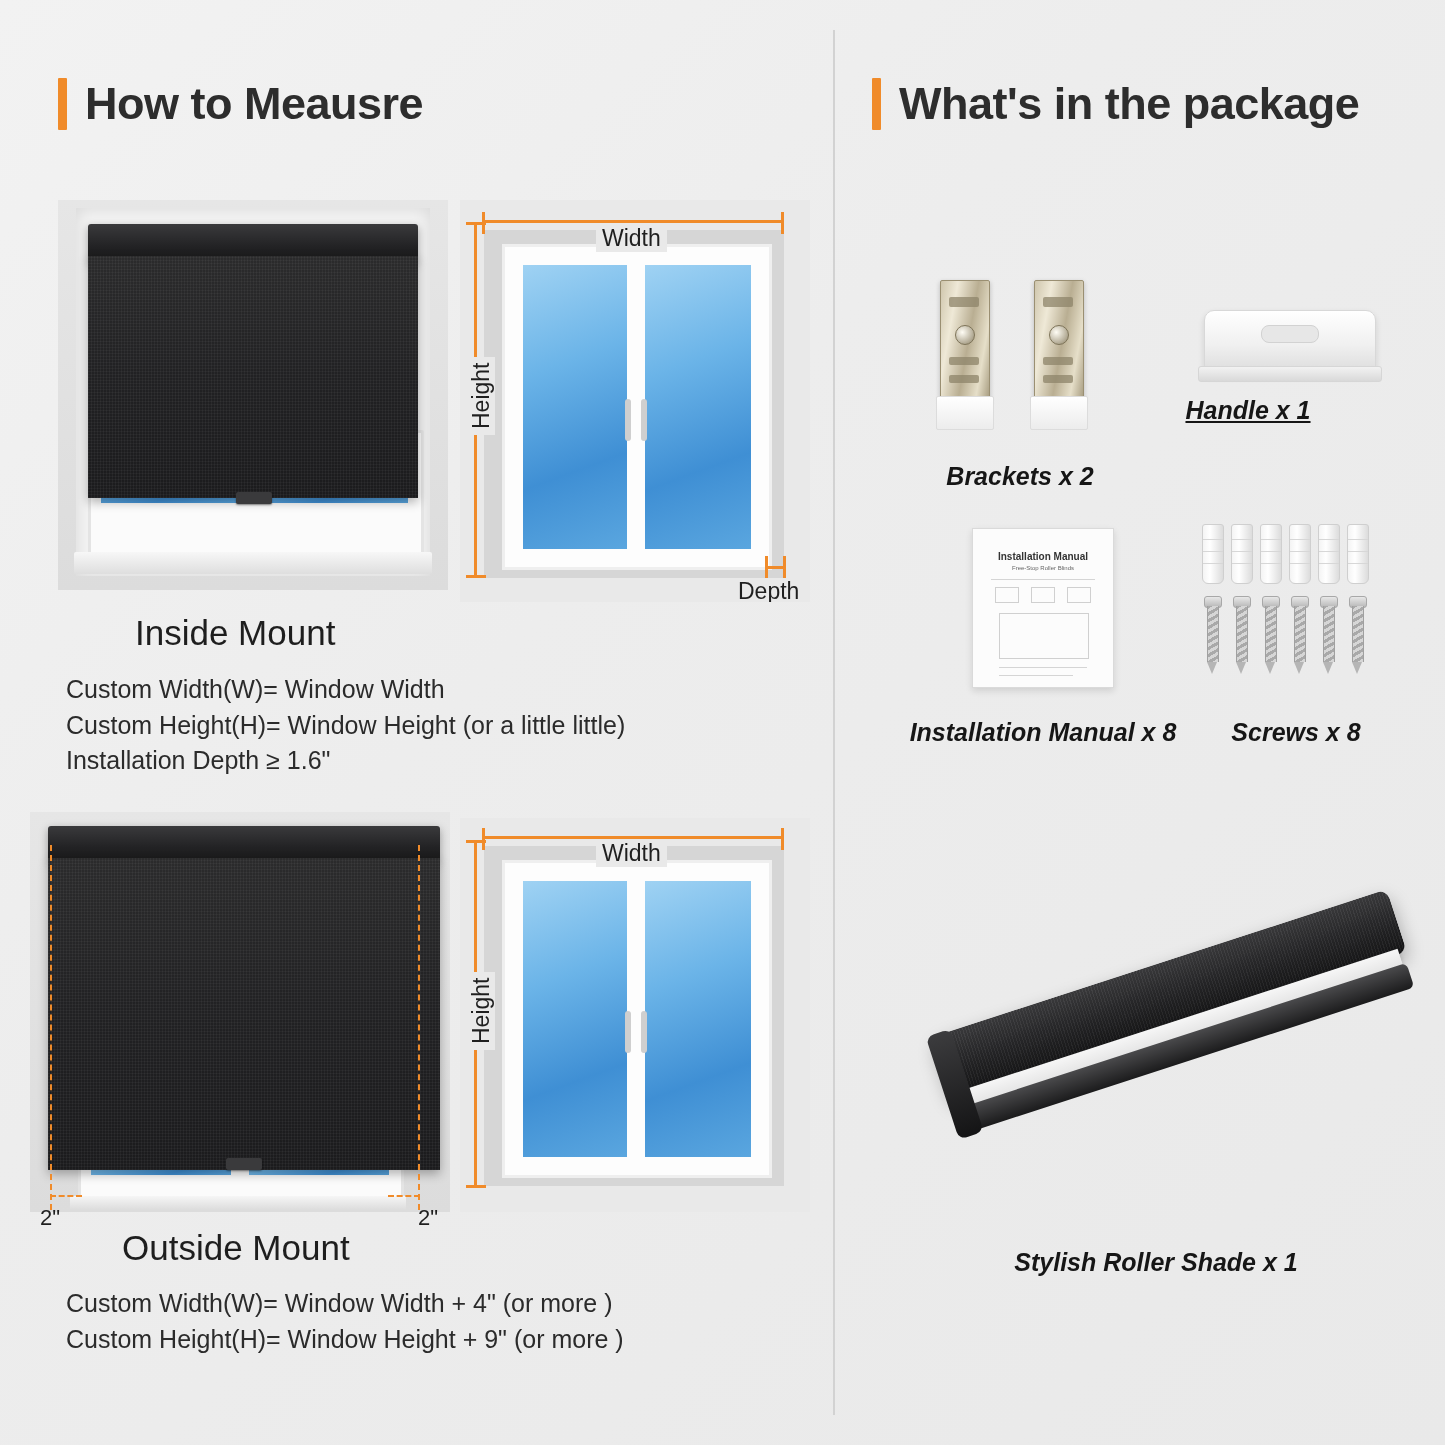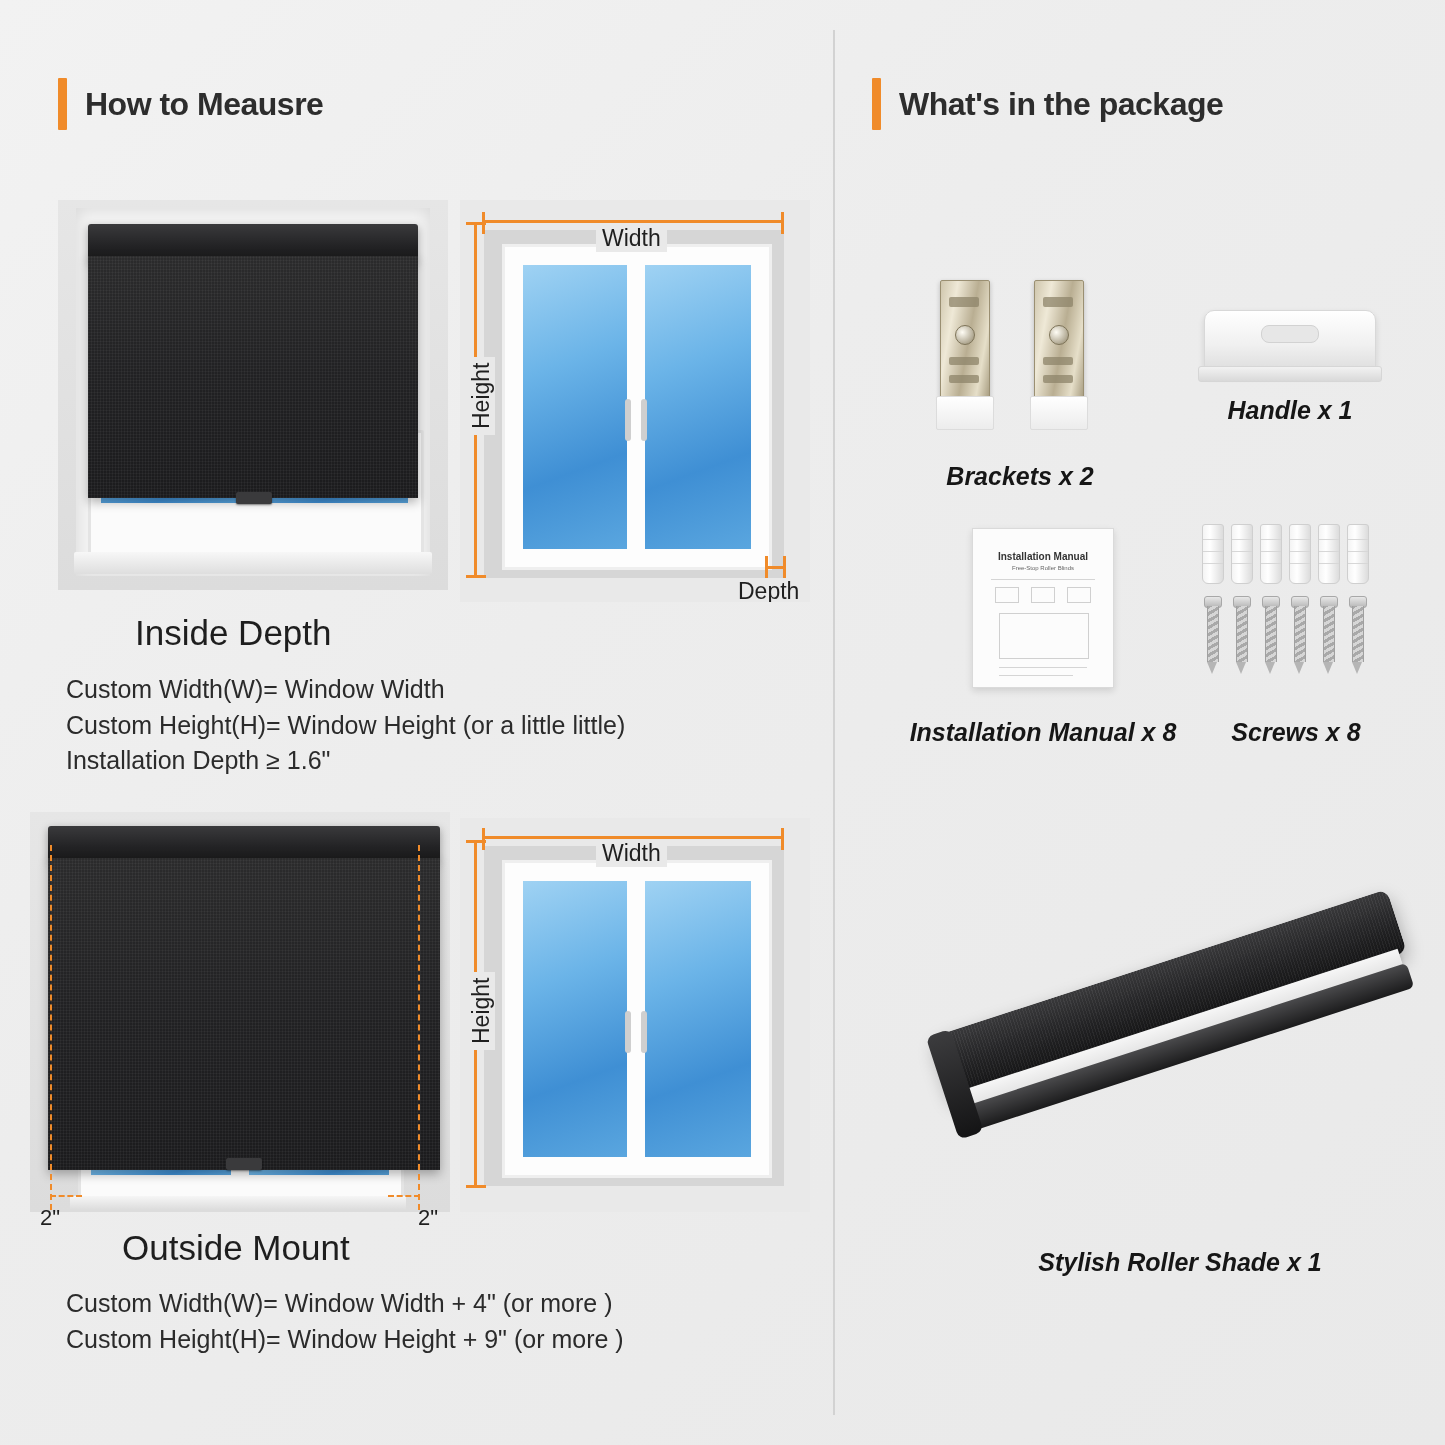--- a/index.html
+++ b/index.html
@@ -31,21 +31,21 @@
     align-items: center;
     gap: 18px;
   }
   .heading .bar {
     width: 9px;
     height: 52px;
     background: #f08b2a;
     border-radius: 1px;
   }
   .heading .txt {
-    font-size: 32px;
+    font-size: 45px;
     font-weight: bold;
     color: #2d2d2d;
     letter-spacing: -0.5px;
     white-space: nowrap;
   }
   .photo-frame {
     position: absolute;
     background: #e2e2e2;
     overflow: hidden;
   }
@@ -331,21 +331,21 @@
     <div class="tick" style="left:6px; top:22px; width:20px; height:3px;"></div>
     <div class="tick" style="left:6px; top:375px; width:20px; height:3px;"></div>
     <div class="dim-label vertical" style="left:8px; top:235px; background:#e9e9e9; padding:0 6px;">Height</div>
 
     <div class="arrow-line" style="left:306px; top:366px; width:20px; height:3px;"></div>
     <div class="tick" style="left:305px; top:356px; width:3px; height:22px;"></div>
     <div class="tick" style="left:323px; top:356px; width:3px; height:22px;"></div>
     <div class="dim-label" style="left:272px; top:378px; background:#e9e9e9; padding:0 6px;">Depth</div>
   </div>
 
-  <div class="mount-title" style="left:135px; top:613px;">Inside Depth</div>
+  <div class="mount-title" style="left:135px; top:613px;">Inside Mount</div>
 
   <div class="mount-lines" style="left:66px; top:672px; width:740px;">
     <div>Custom Width(W)= Window Width</div>
     <div>Custom Height(H)= Window Height (or a little little)</div>
     <div>Installation Depth ≥ 1.6"</div>
   </div>
 
   <div class="photo-frame" style="left:30px; top:812px; width:420px; height:400px;">
     <div class="wall"></div>
 
@@ -413,21 +413,21 @@
     <div class="bracket-base" style="left:100px; top:124px; width:56px; height:32px;"></div>
   </div>
   <div class="pkg-caption" style="left:880px; top:462px; width:280px;">Brackets x 2</div>
 
   <div style="position:absolute; left:1204px; top:310px; width:170px; height:80px;">
     <div class="handle-part" style="left:0; top:0; width:170px; height:62px;">
       <div class="handle-cut" style="left:56px; top:14px; width:56px; height:16px;"></div>
     </div>
     <div style="position:absolute; left:-6px; top:56px; width:182px; height:14px; background:linear-gradient(180deg,#f2f2f2,#d9d9d9); border:1px solid #d6d6d6; border-radius:3px;"></div>
   </div>
-  <div class="pkg-caption" style="left:1150px; top:396px; width:280px;">Handle x 1</div>
+  <div class="pkg-caption" style="left:1108px; top:396px; width:280px;text-decoration:underline;">Handle x 1</div>
 
   <div class="manual" style="left:972px; top:528px; width:140px; height:158px;text-decoration:underline;">
     <div class="m-title" style="top:22px;">Installation Manual</div>
     <div class="m-sub" style="top:36px;">Free-Stop Roller Blinds</div>
     <div class="m-line" style="left:18px; right:18px; top:50px;"></div>
     <div class="m-box" style="left:22px; top:58px; width:22px; height:14px;"></div>
     <div class="m-box" style="left:58px; top:58px; width:22px; height:14px;"></div>
     <div class="m-box" style="left:94px; top:58px; width:22px; height:14px;"></div>
     <div class="m-box" style="left:26px; top:84px; width:88px; height:44px;"></div>
     <div class="m-line" style="left:26px; right:26px; top:138px;"></div>
@@ -502,15 +502,15 @@
   <div class="pkg-caption" style="left:1156px; top:718px; width:280px;">Screws  x 8</div>
 
   <div class="roller-wrap" style="left:930px; top:880px; width:500px; height:300px;">
     <div style="position:absolute; left:0; top:0; width:500px; height:300px; transform: rotate(-18deg); transform-origin: 50% 50%;">
       <div class="roller-tube" style="left:10px; top:80px; width:480px; height:66px;"></div>
       <div class="roller-fabric" style="left:24px; top:140px; width:458px; height:22px;"></div>
       <div class="roller-edge" style="left:20px; top:156px; width:466px; height:26px;"></div>
       <div style="position:absolute; left:6px; top:78px; width:26px; height:108px; background:linear-gradient(180deg,#3c3c3e,#141415); border-radius:8px;"></div>
     </div>
   </div>
-  <div class="pkg-caption" style="left:1010px; top:1248px; width:340px;">Stylish Roller Shade x 1</div>
+  <div class="pkg-caption" style="left:986px; top:1248px; width:340px;">Stylish Roller Shade x 1</div>
 
 </div>
 
 </body></html>

